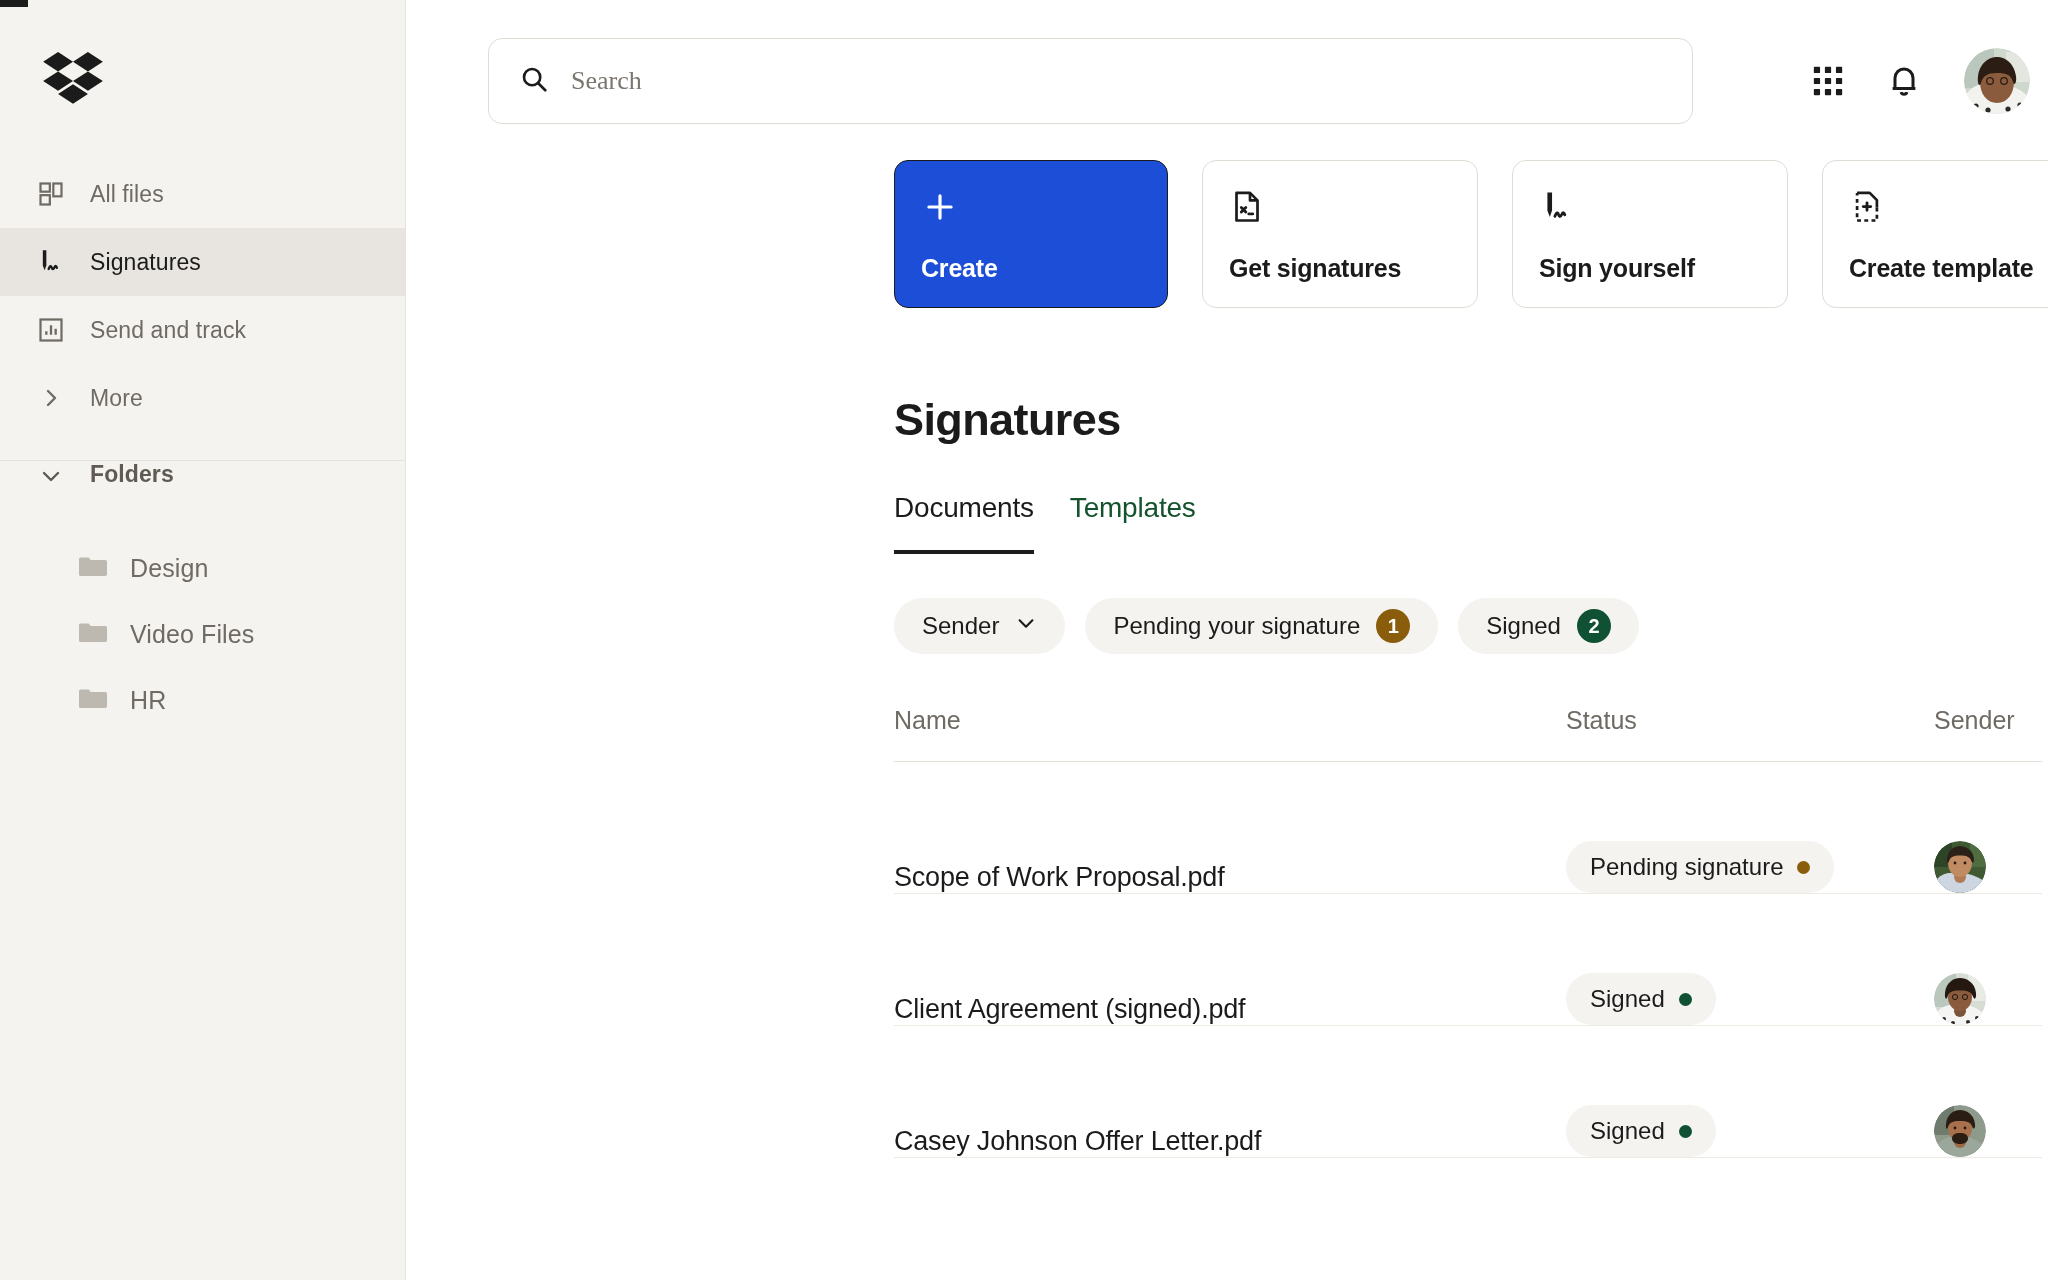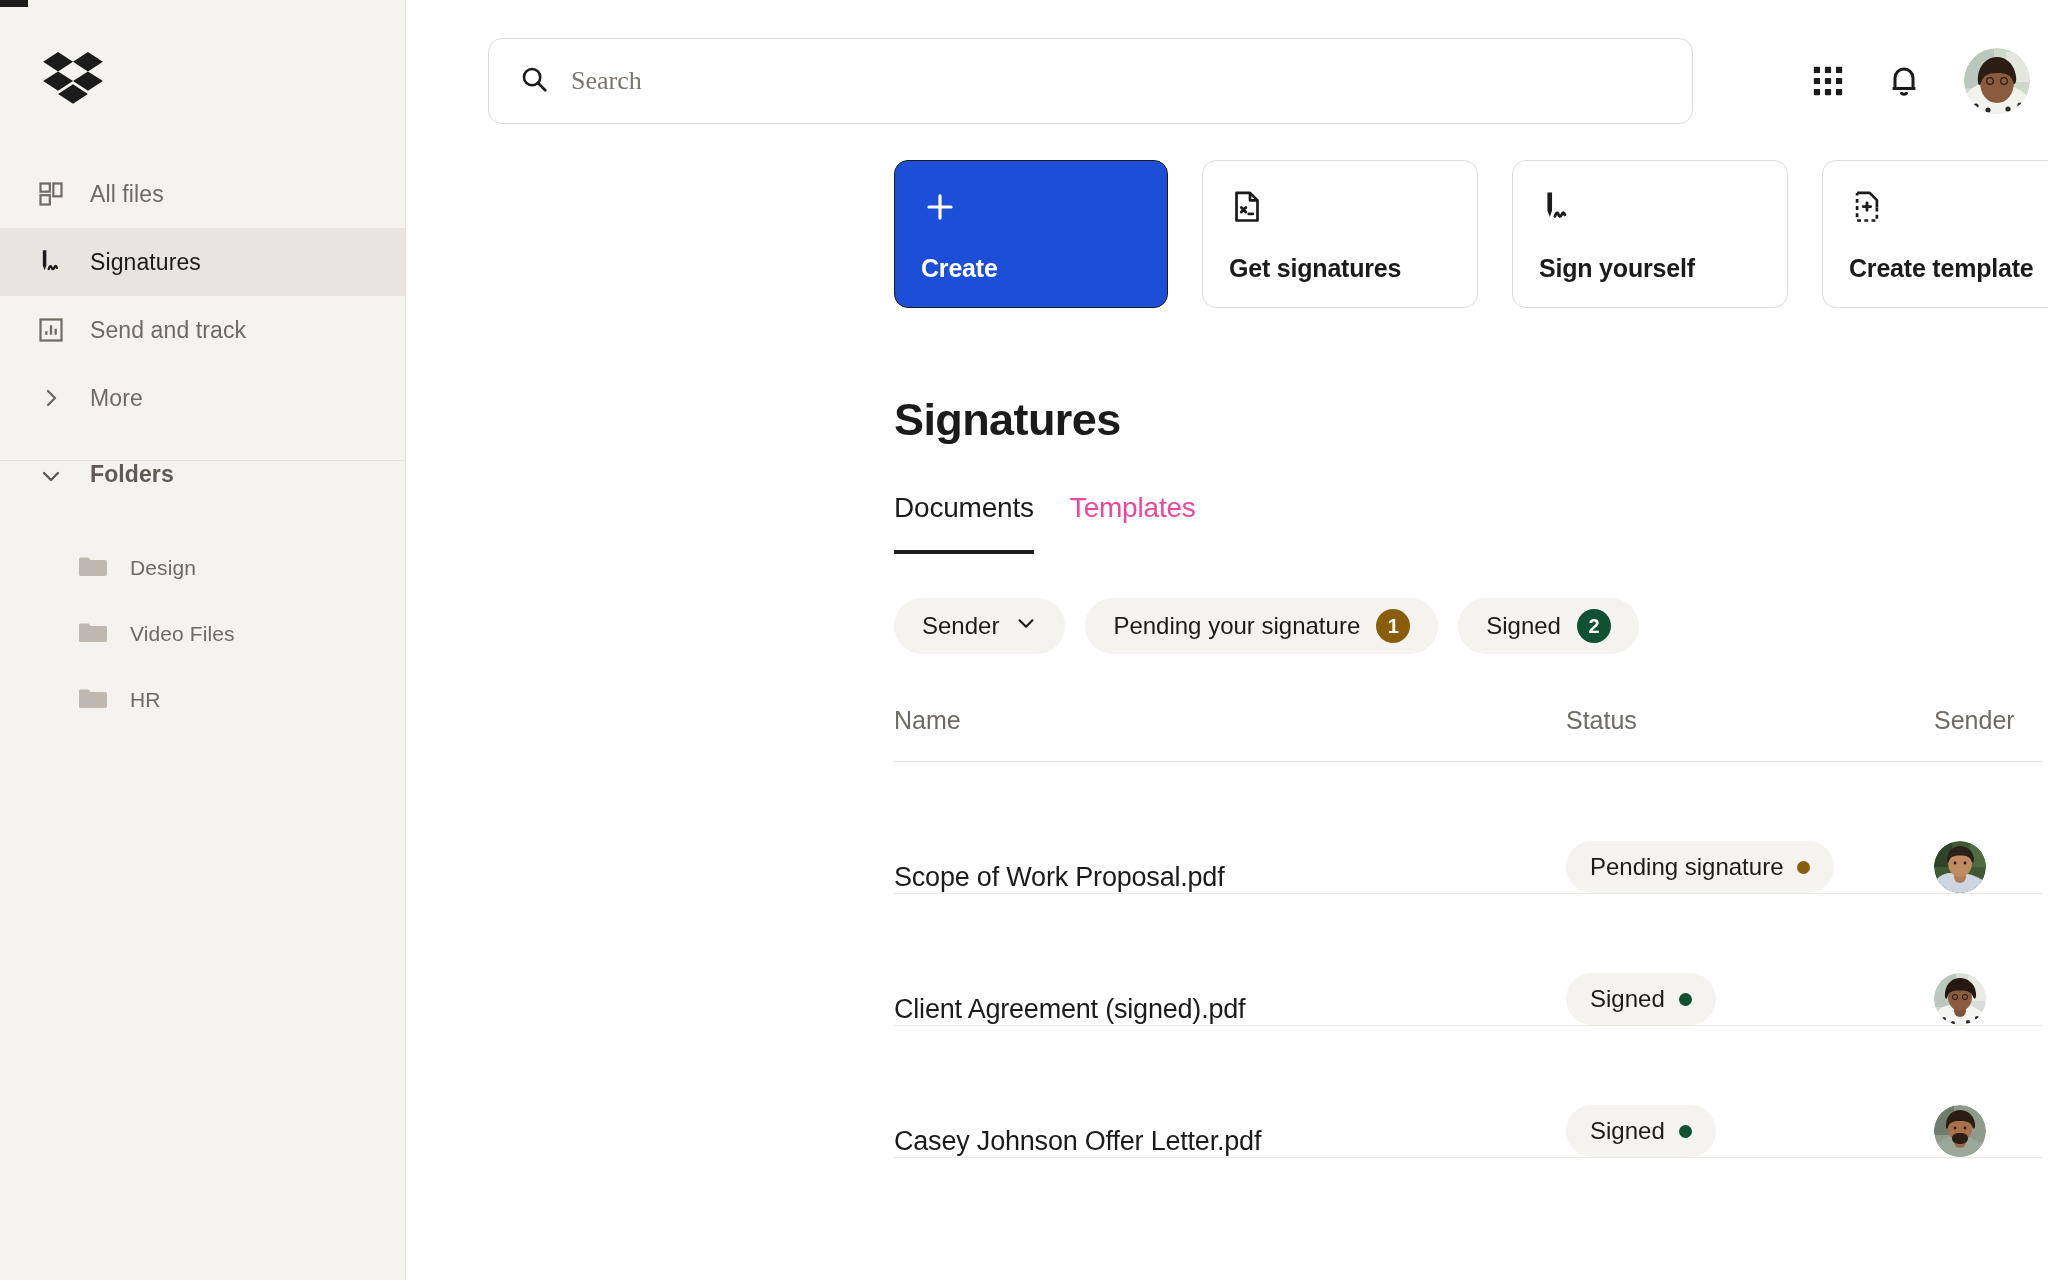--- a/index.html
+++ b/index.html
@@ -45,21 +45,21 @@
   .folders-head {
     display: flex; gap: 24px;
     height: 74px; padding-left: 36px; cursor: pointer;
   }
   .folders-head .nav-label { font-weight: bold; color: #5f5a53; }
 
   .folder-item {
     display: flex; align-items: center; gap: 22px;
     height: 66px; padding-left: 78px; cursor: pointer;
   }
-  .folder-item .nav-label { font-size: 21px; color: #6f6a63; }
+  .folder-item .nav-label { font-size: 25px; color: #6f6a63; }
 
   
   .main { flex: 1 1 auto; height: 1280px; position: relative; background: #fff; }
 
   .topbar {
     display: flex; align-items: center;
     padding: 38px 60px 0 82px; gap: 0;
   }
   .search {
     flex: 0 0 1205px; height: 86px;
@@ -105,21 +105,21 @@
   .card-label { font-size: 25px; font-weight: bold; color: #1b1b1b; letter-spacing: -.2px; }
   .card.primary .card-label { color: #fff; }
 
   
   .page-title {
     margin-left: 488px; margin-top: 86px;
     font-size: 45px; font-weight: bold; color: #1b1b1b; letter-spacing: -.6px;
   }
   .tabs { margin-left: 488px; margin-top: 46px; display: flex; gap: 36px; }
   .tab {
-    font-size: 28px; color: #ec4899; padding-bottom: 26px;
+    font-size: 28px; color: #14532d; padding-bottom: 26px;
     cursor: pointer; border-bottom: 4px solid transparent; letter-spacing: -.2px;
   }
   .tab.active { color: #1b1b1b; border-bottom-color: #1b1b1b; }
 
   
   .chips { margin-left: 488px; margin-top: 44px; display: flex; gap: 20px; }
   .chip {
     height: 56px; border-radius: 28px; background: #f5f3ef;
     display: flex; align-items: center; gap: 16px;
     padding: 0 28px; cursor: pointer;

